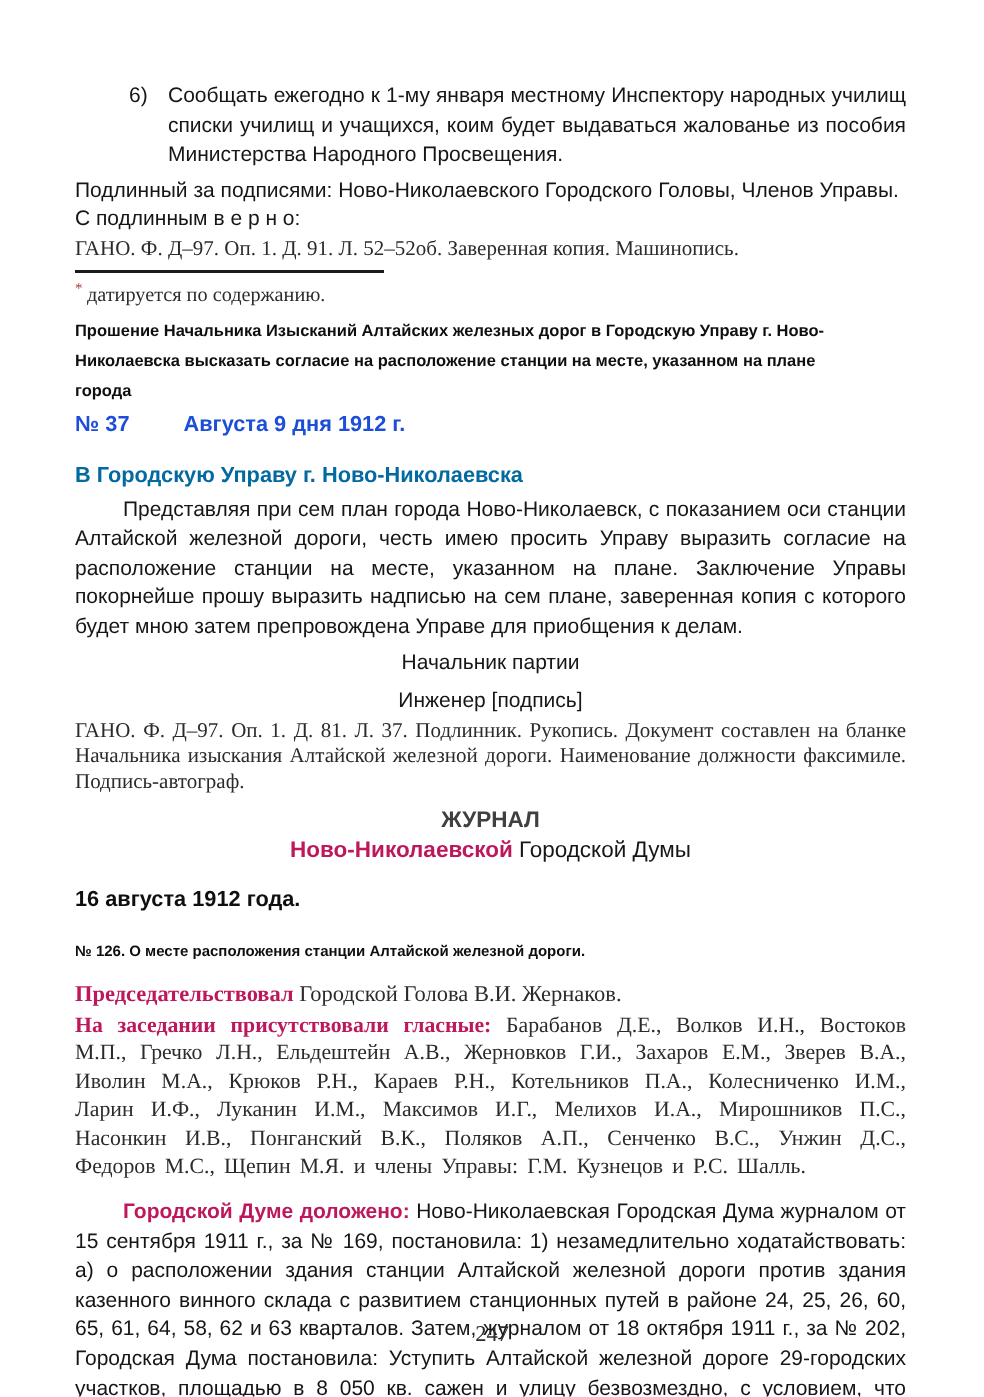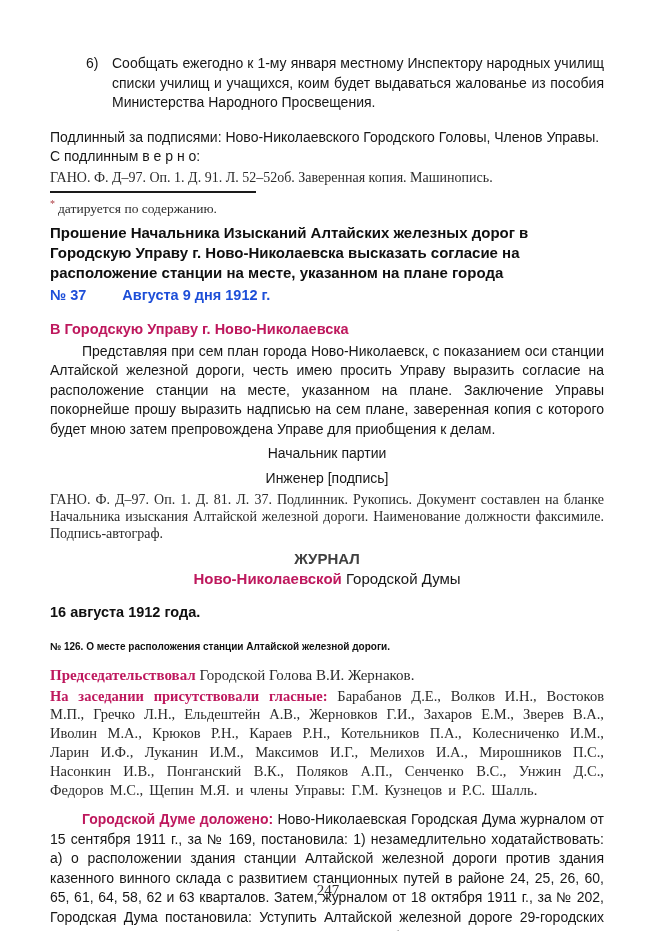--- a/index.html
+++ b/index.html
@@ -19,39 +19,39 @@
   }
   
   .sans{font-size:14px;line-height:19.5px;text-align:justify;margin:0;}
   .serif{font-family:"Liberation Serif","DejaVu Serif",serif;font-size:14px;line-height:17px;color:#2b2b2b;text-align:justify;margin:0;}
   b,.b{font-weight:bold;color:#be185d;}
 
   
   .hang{display:flex;margin:0;}
   .hang .marker{flex:0 0 26px;margin-left:36px;}
   .hang .txt{flex:1;text-align:justify;}
-  .signed{margin-top:15px;text-align:left;}
+  .signed{margin-top:4px;text-align:left;}
   .verified{text-align:left;}
   .archive{margin-top:2px;text-align:left;}
 
   
   .fn-rule{border:0;border-top:2px solid #1a1a1a;width:206px;margin:5px 0 3px 0;}
   .footnote{font-family:"Liberation Serif","DejaVu Serif",serif;font-size:13.5px;line-height:16px;color:#2b2b2b;margin:1px 0 0 0;text-align:left;}
   .fn-marker{color:#ac3a40;font-size:10px;vertical-align:super;letter-spacing:0;margin-right:3px;}
 
   
   .doc-heading{
     margin:7px 0 0 0;
     font-weight:bold;color:#0f0f0f;
-    font-size:15px;line-height:20px;
+    font-size:11px;line-height:20px;
     max-width:516px;text-align:left;
   }
   .num-date{margin-top:3px;font-weight:bold;color:#1d4ed8;font-size:14.5px;line-height:19.5px;text-align:left;}
   .num-date .num{margin-right:36px;}
-  .addressee{font-weight:bold;color:#be185d;font-size:14.5px;line-height:19.5px;text-align:left;margin:0;}
+  .addressee{font-weight:bold;color:#0369a1;font-size:14.5px;line-height:19.5px;text-align:left;margin:0;}
   .body-par{margin-top:2px;text-indent:32px;}
   .role{margin-top:5px;text-align:center;}
   .archive2{margin-top:3px;text-align:justify;}
 
   
   .center{text-align:center;}
   .journal-title{margin-top:7px;font-weight:bold;color:#404040;font-size:15px;line-height:19.5px;}
   .journal-sub{font-size:15px;line-height:19.5px;}
   .date-line{margin-top:15px;font-weight:bold;color:#0f0f0f;font-size:14.5px;line-height:19.5px;text-align:left;}
   .item-heading{margin-top:2px;font-weight:bold;color:#0f0f0f;font-size:10px;line-height:20px;text-align:left;}

